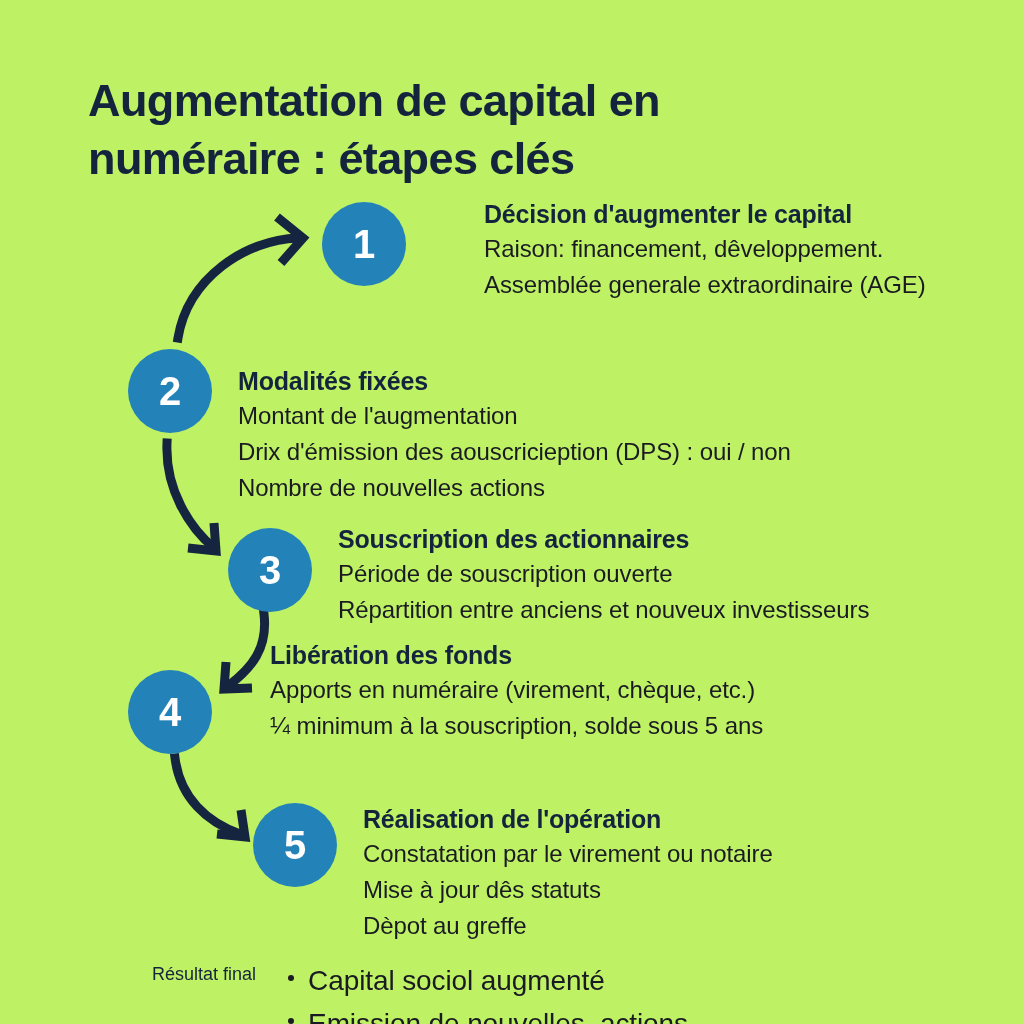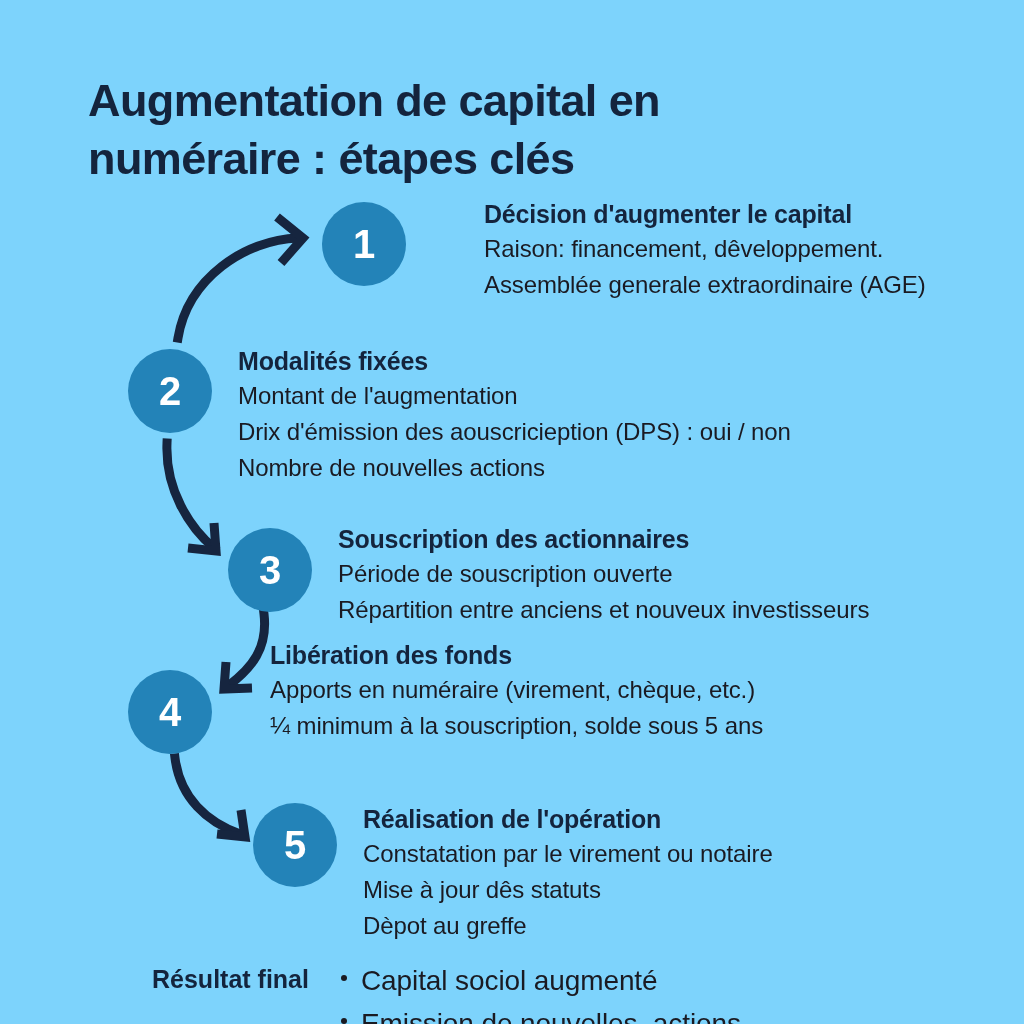--- a/index.html
+++ b/index.html
@@ -12,21 +12,21 @@
     height: 1024px;
     background: #FBFAF4;
     font-family: "Liberation Sans", "DejaVu Sans", sans-serif;
     color: #16253F;
     overflow: hidden;
   }
   #infographic {
     position: relative;
     width: 1024px;
     height: 1024px;
-    background: #7dd3fc;
+    background: #bef264;
     overflow: hidden;
   }
 
   
   #page-title {
     position: absolute;
     left: 88px;
     top: 42px;
     width: 720px;
     font-size: 45px;
@@ -87,22 +87,22 @@
 
   
   #result-block {
     position: absolute;
     left: 152px;
     top: 960px;
     display: flex;
     align-items: flex-start;
   }
   #result-label {
-    font-size: 25px;
-    font-weight: 700;
+    font-size: 18px;
+    font-weight: 400;
     color: #14243D;
     line-height: 1.30;
     white-space: nowrap;
     padding-top: 3px;
   }
   #result-list {
     list-style: none;
     margin: 0;
     padding: 0 0 0 30px;
   }
@@ -165,21 +165,21 @@
   </div>
   <div class="step-text" style="left:444px; top:198px;margin-left:40px;">
     <div class="step-title">Décision d'augmenter le capital</div>
     <div class="step-line">Raison: financement, dêveloppement.</div>
     <div class="step-line">Assemblée generale extraordinaire (AGE)</div>
   </div>
 
   <div class="step-circle" style="left:128px; top:349px;">
     <span>2</span>
   </div>
-  <div class="step-text" style="left:238px; top:345px;">
+  <div class="step-text" style="left:238px; top:365px;">
     <div class="step-title">Modalités fixées</div>
     <div class="step-line">Montant de l'augmentation</div>
     <div class="step-line">Drix d'émission des aouscricieption (DPS) : oui / non</div>
     <div class="step-line">Nombre de nouvelles actions</div>
   </div>
 
   <div class="step-circle" style="left:228px; top:528px;">
     <span>3</span>
   </div>
   <div class="step-text" style="left:338px; top:523px;">

